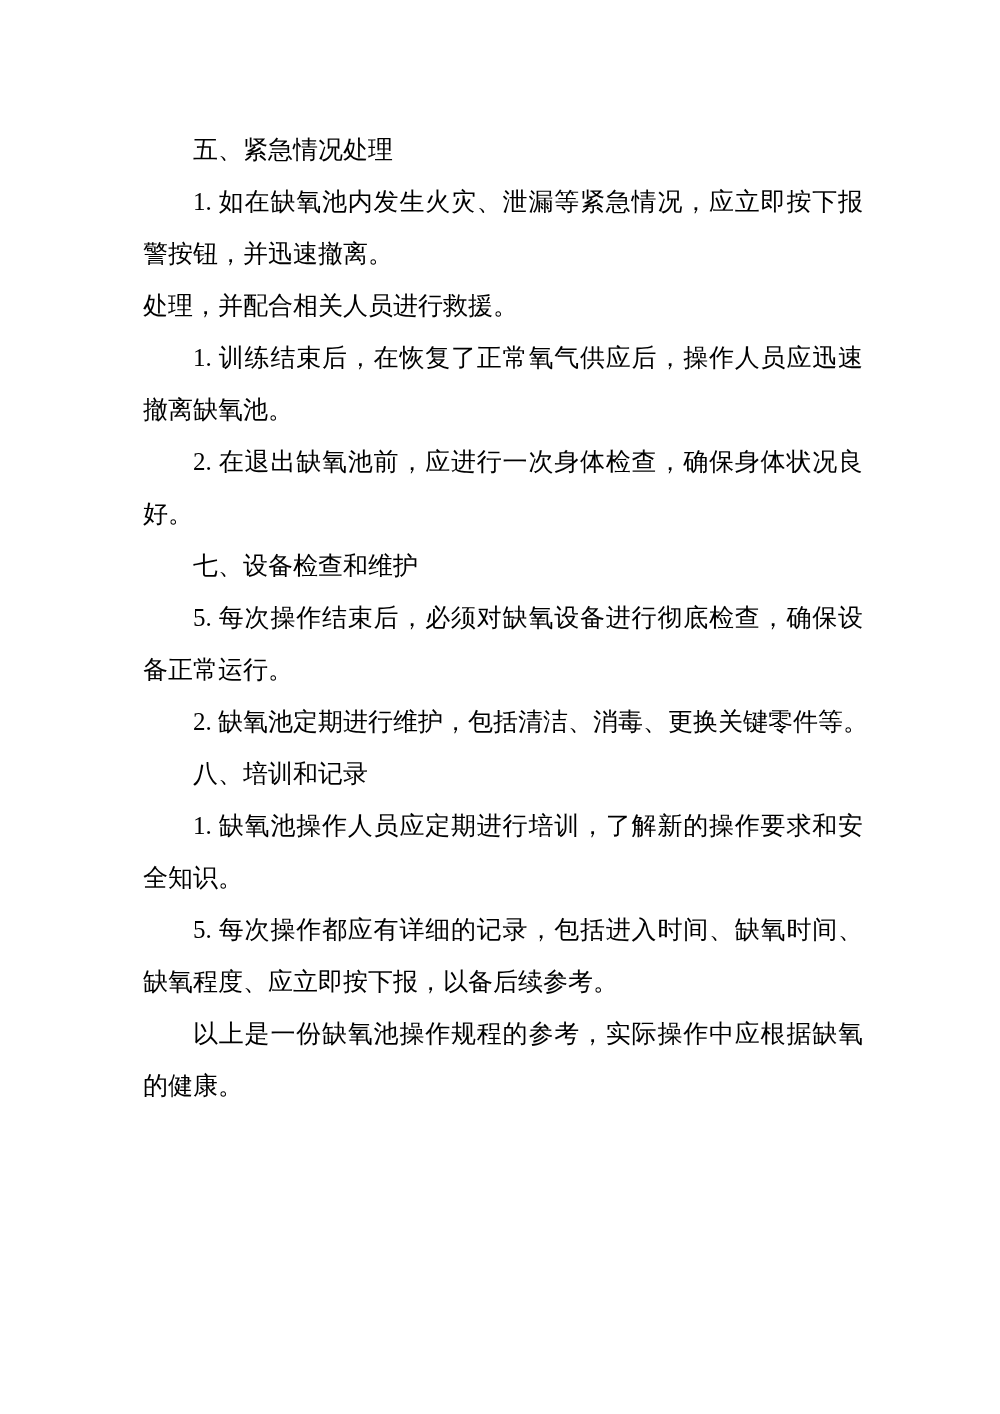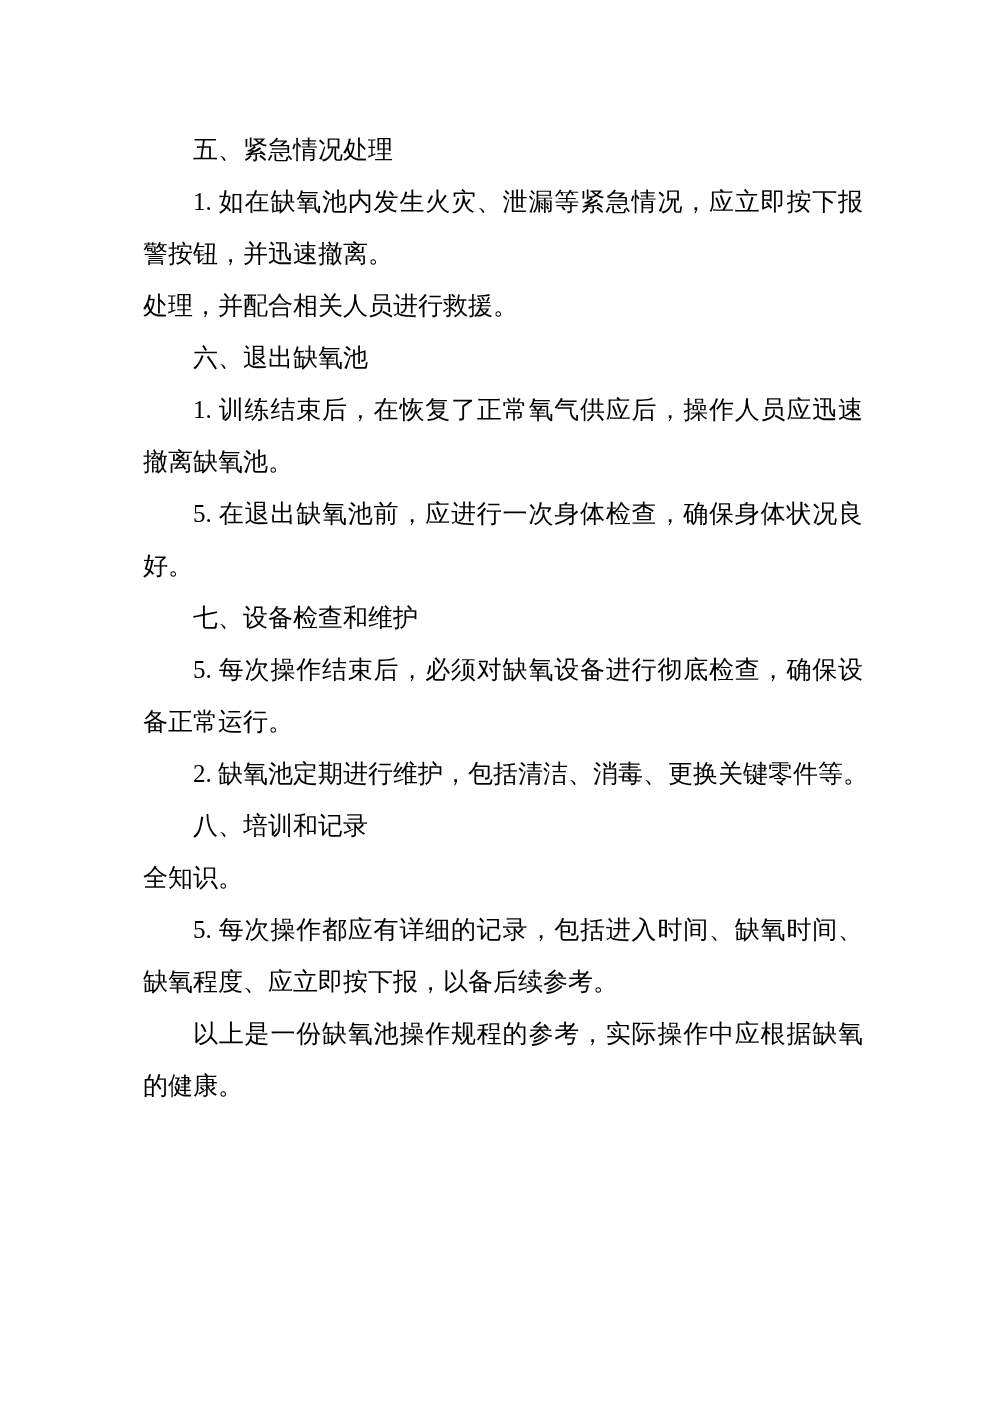--- a/index.html
+++ b/index.html
@@ -49,30 +49,30 @@
 </style>
 </head>
 <body>
 
 <div class="sheet">
   <div class="body-text">
     <div class="line indent">五、紧急情况处理</div>
     <div class="line indent just">1. 如在缺氧池内发生火灾、泄漏等紧急情况，应立即按下报</div>
     <div class="line">警按钮，并迅速撤离。</div>
     <div class="line">处理，并配合相关人员进行救援。</div>
-    <div class="line indent">六、退出缺氧池</div>
     <div class="line indent just">1. 训练结束后，在恢复了正常氧气供应后，操作人员应迅速</div>
     <div class="line">撤离缺氧池。</div>
-    <div class="line indent just">5. 在退出缺氧池前，应进行一次身体检查，确保身体状况良</div>
+    <div class="line indent just">2. 在退出缺氧池前，应进行一次身体检查，确保身体状况良</div>
     <div class="line">好。</div>
     <div class="line indent">七、设备检查和维护</div>
     <div class="line indent just">5. 每次操作结束后，必须对缺氧设备进行彻底检查，确保设</div>
     <div class="line">备正常运行。</div>
     <div class="line indent just">2. 缺氧池定期进行维护，包括清洁、消毒、更换关键零件等。</div>
     <div class="line indent">八、培训和记录</div>
+    <div class="line indent just">1. 缺氧池操作人员应定期进行培训，了解新的操作要求和安</div>
     <div class="line">全知识。</div>
     <div class="line indent just">5. 每次操作都应有详细的记录，包括进入时间、缺氧时间、</div>
     <div class="line">缺氧程度、应立即按下报，以备后续参考。</div>
     <div class="line indent just">以上是一份缺氧池操作规程的参考，实际操作中应根据缺氧</div>
     <div class="line">的健康。</div>
   </div>
   <div class="page-number">7</div>
 </div>
 
 </body></html>

